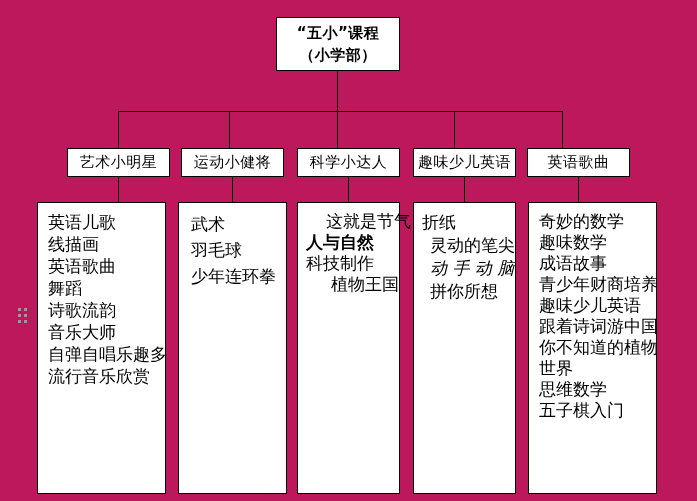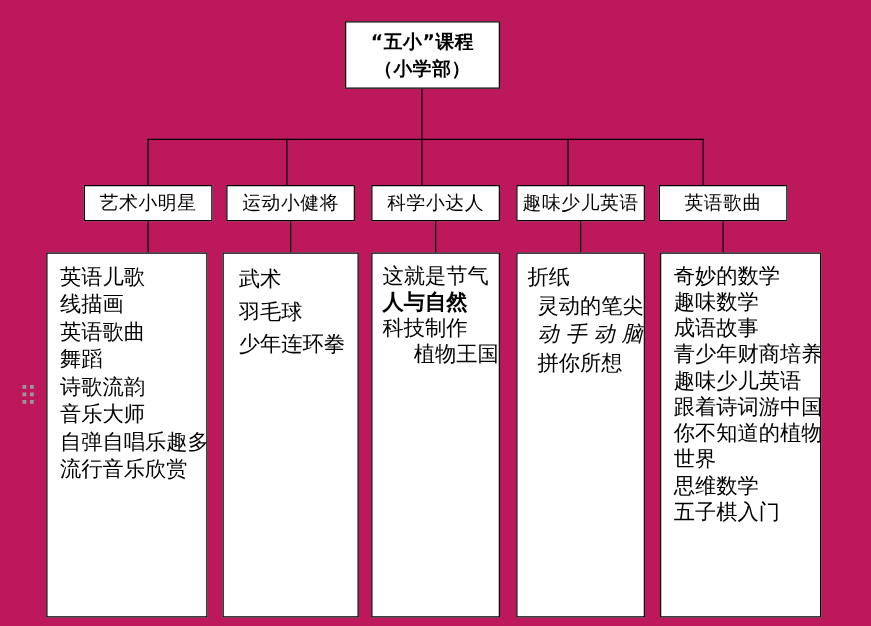--- a/index.html
+++ b/index.html
@@ -136,21 +136,21 @@
     <div class="list-item" style="padding-left:10px; line-height:22px;">流行音乐欣赏</div>
   </div>
 
   <div class="node list-node" style="left:178px; top:202px; width:109px; height:292px;">
     <div class="list-item" style="padding-left:12px; line-height:26px;">武术</div>
     <div class="list-item" style="padding-left:12px; line-height:26px;">羽毛球</div>
     <div class="list-item" style="padding-left:12px; line-height:26px;">少年连环拳</div>
   </div>
 
   <div class="node list-node" style="left:297px; top:202px; width:103px; height:292px;">
-    <div class="list-item" style="padding-left:8px; line-height:21px;">这就是节气</div>
+    <div class="list-item" style="padding-left:8px; line-height:21px;margin-left:20px;">这就是节气</div>
     <div class="list-item" style="padding-left:8px; line-height:21px;font-weight:bold;">人与自然</div>
     <div class="list-item" style="padding-left:8px; line-height:21px;">科技制作</div>
     <div class="list-item" style="padding-left:8px; line-height:21px;text-align:right;">植物王国</div>
   </div>
 
   <div class="node list-node" style="left:413px; top:202px; width:103px; height:292px;">
     <div class="list-item" style="padding-left:8px; line-height:23px;">折纸</div>
     <div class="list-item" style="padding-left:16px; line-height:23px;">灵动的笔尖</div>
     <div class="list-item" style="padding-left:16px; line-height:23px;font-style:italic;">动 手 动 脑</div>
     <div class="list-item" style="padding-left:16px; line-height:23px;">拼你所想</div>

